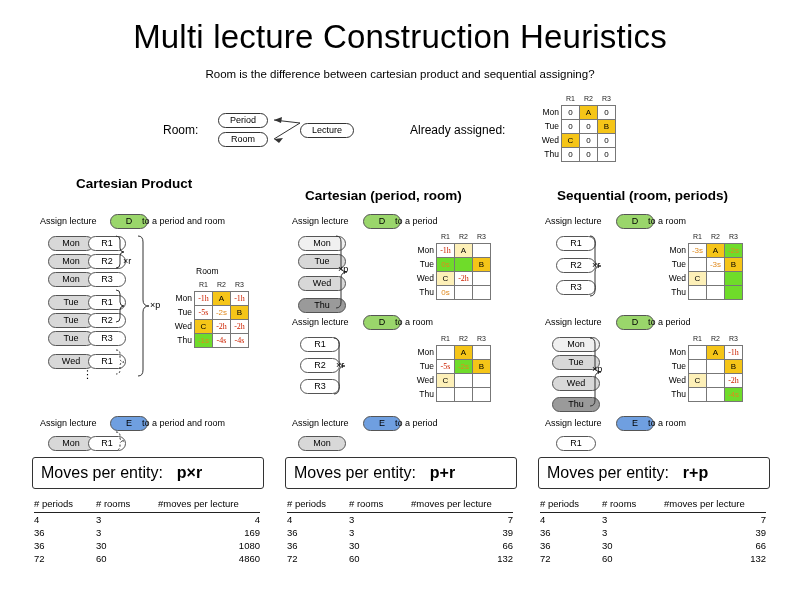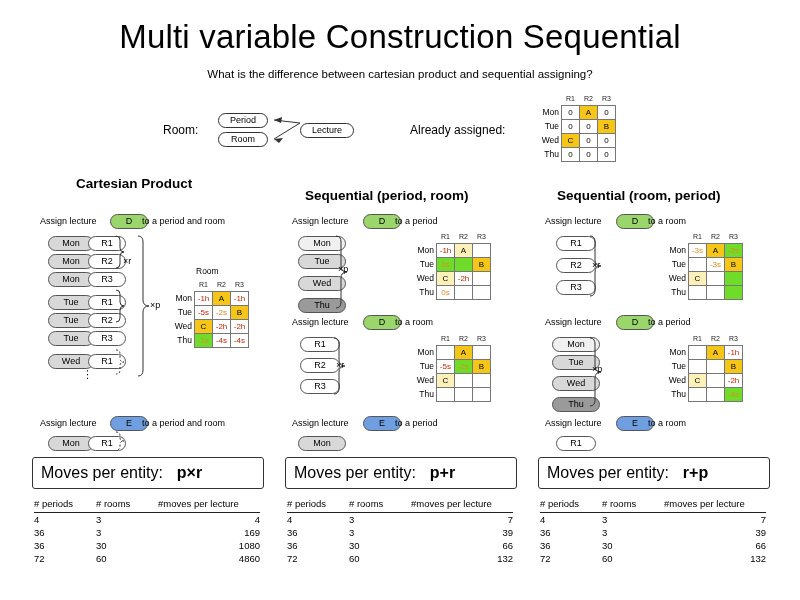--- a/index.html
+++ b/index.html
@@ -12,21 +12,21 @@
   .rbox{border:1px solid #333;border-radius:8px;background:#fff;font-size:9px;text-align:center;line-height:13px;height:13px;}
   
   table.g{border-collapse:collapse;font-size:8px;}
   table.g td,table.g th{border:1px solid #777;width:17px;height:13px;text-align:center;padding:0;font-weight:normal;}
   table.g th{border:none;height:10px;font-size:7px;color:#222;}
   table.g td.rh{border:none;text-align:right;padding-right:2px;width:22px;font-size:8.5px;color:#000;}
   .yel{background:#f5c518;}
   .lyel{background:#fdf0b8;}
   .grn{background:#6fdc2a;}
   .orng{color:#e08a1e;}
-  .red{color:#cc2200;}
+  .red{color:#cc2200;font-family:Liberation Serif, serif;}
   
   .pill{display:inline-block;border:1px solid #555;border-radius:9px;font-size:9px;line-height:13px;height:13px;padding:0 7px;background:#eee;text-align:center;}
   .pill.d{background:#9ad66b;}
   .pill.e{background:#6f9fe0;}
   .pill.gray{background:#d8d8d8;}
   .pill.dark{background:#9a9a9a;}
   .pill.w{background:#ffffff;}
   
   .colhead{font-size:13.5px;font-weight:bold;}
   
@@ -36,22 +36,22 @@
   table.num{border-collapse:collapse;font-size:9.5px;}
   table.num th{font-weight:normal;text-align:left;padding:1px 0 3px 0;border-bottom:1px solid #222;}
   table.num td{padding:1px 0;}
   .ar{text-align:right;}
   .dots{font-size:11px;letter-spacing:1px;}
   svg{overflow:visible;}
 </style>
 </head>
 <body>
 
-<div class="abs" id="title">Multi variable Construction Sequential</div>
-<div class="abs" id="subtitle">What is the difference between cartesian product and sequential assigning?</div>
+<div class="abs" id="title">Multi lecture Construction Heuristics</div>
+<div class="abs" id="subtitle">Room is the difference between cartesian product and sequential assigning?</div>
 
 <div class="abs lbl" style="left:163px;top:123px;">Room:</div>
 <div class="abs rbox" style="left:218px;top:113px;width:48px;">Period</div>
 <div class="abs rbox" style="left:218px;top:132px;width:48px;">Room</div>
 <div class="abs rbox" style="left:300px;top:123px;width:52px;">Lecture</div>
 <svg class="abs" style="left:260px;top:110px;" width="100" height="50">
   <path d="M40,13 L14,10" stroke="#333" fill="none"></path>
   <path d="M14,10 l8,-3 l-1,6 z" fill="#333"></path>
   <path d="M40,13 L14,29" stroke="#333" fill="none"></path>
   <path d="M14,29 l9,-1 l-4,5 z" fill="#333"></path>
@@ -203,21 +203,21 @@
         </tr>
     <tr>
           <td>72</td>
           <td>60</td>
           <td class="ar">4860</td>
         </tr>
   </tbody>
     </table>
 </div>
 
-<div class="abs colhead" style="left:305px;top:188px;">Sequential (period, room)</div>
+<div class="abs colhead" style="left:305px;top:188px;">Cartesian (period, room)</div>
 
 <div class="abs lbl" style="left:292px;top:216px;font-size:9px;">Assign lecture</div>
 <div class="abs pill d" style="left:363px;top:214px;width:22px;">D</div>
 <div class="abs lbl" style="left:395px;top:216px;font-size:9px;">to a period</div>
 
 <div class="abs pill" style="left:298px;top:236px;width:32px;background:#f0f0f0;">Mon</div>
 <div class="abs pill gray" style="left:298px;top:254px;width:32px;">Tue</div>
 <div class="abs pill gray" style="left:298px;top:276px;width:32px;">Wed</div>
 <div class="abs pill dark" style="left:298px;top:298px;width:32px;">Thu</div>
 <svg class="abs" style="left:332px;top:232px;" width="28" height="90">
@@ -346,21 +346,21 @@
         </tr>
     <tr>
           <td>72</td>
           <td>60</td>
           <td class="ar">132</td>
         </tr>
   </tbody>
     </table>
 </div>
 
-<div class="abs colhead" style="left:557px;top:188px;">Sequential (room, period)</div>
+<div class="abs colhead" style="left:557px;top:188px;">Sequential (room, periods)</div>
 
 <div class="abs lbl" style="left:545px;top:216px;font-size:9px;">Assign lecture</div>
 <div class="abs pill d" style="left:616px;top:214px;width:22px;">D</div>
 <div class="abs lbl" style="left:648px;top:216px;font-size:9px;">to a room</div>
 
 <div class="abs pill w" style="left:556px;top:236px;width:24px;">R1</div>
 <div class="abs pill w" style="left:556px;top:258px;width:24px;">R2</div>
 <div class="abs pill w" style="left:556px;top:280px;width:24px;">R3</div>
 <svg class="abs" style="left:586px;top:232px;" width="28" height="74">
   <path d="M4,4 q5,0 5,6 v18 q0,6 6,6 q-6,0 -6,6 v18 q0,6 -5,6" stroke="#333" fill="none"></path>

